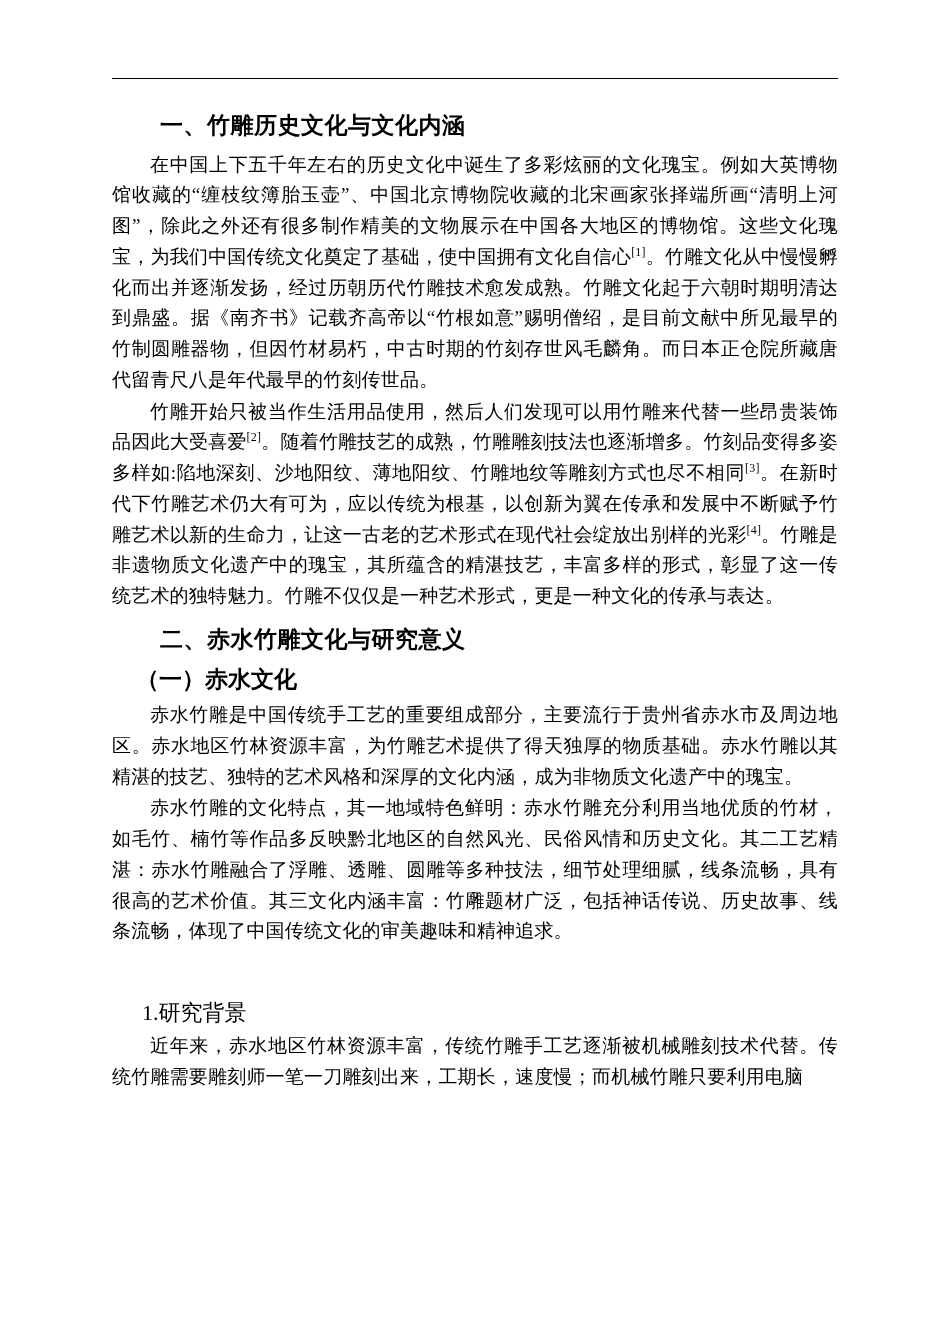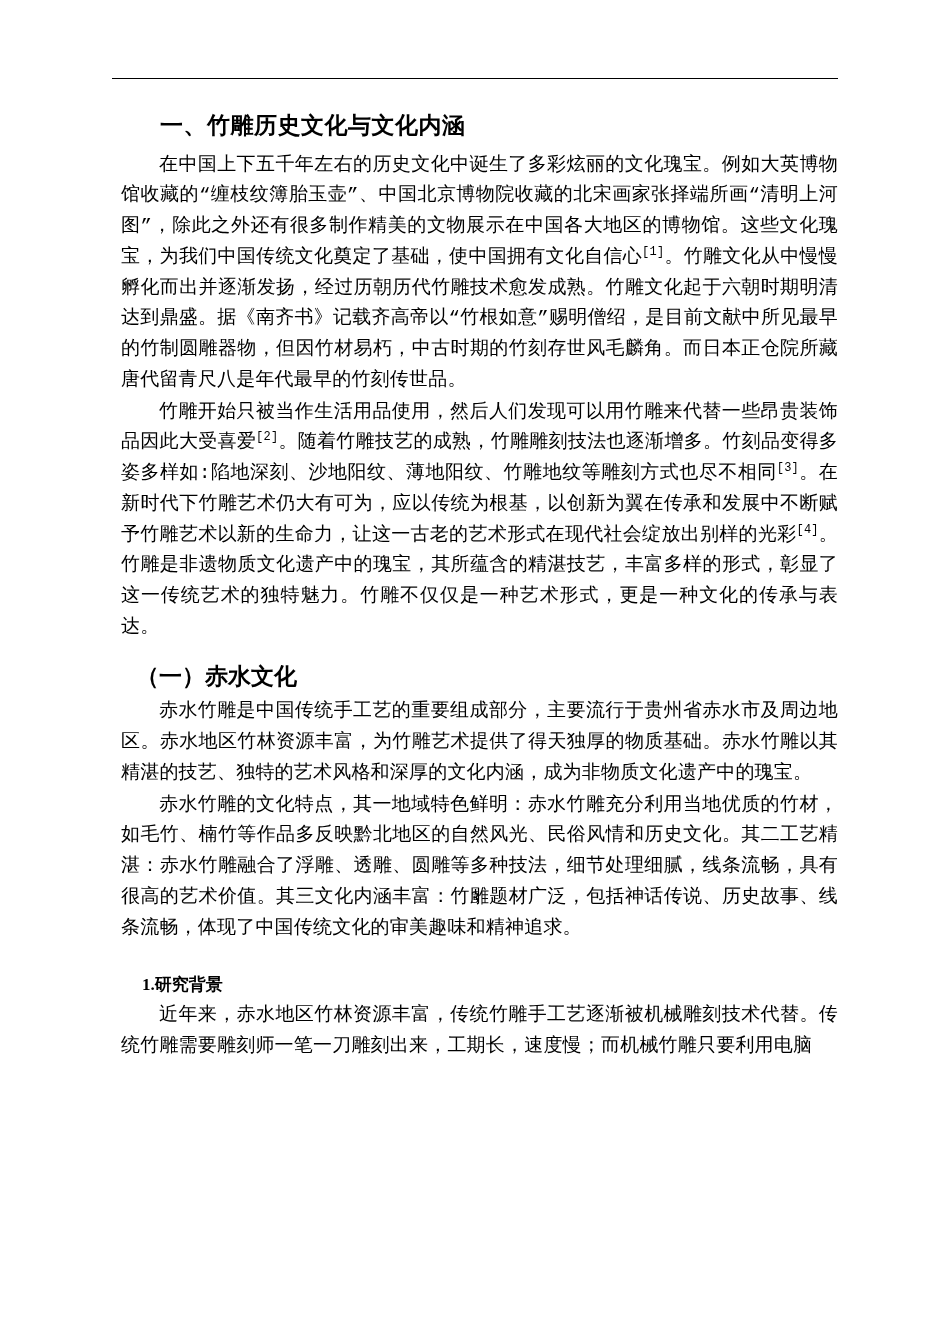--- a/index.html
+++ b/index.html
@@ -39,37 +39,36 @@
   }
   h2.sub-title {
     font-size: 23px;
     font-weight: bold;
     margin: 6px 0 2px 0;
     padding: 0;
     text-indent: 24px;
     line-height: 1.5;
   }
   h3.sub-sub-title {
-    font-size: 17px;
-    font-weight: bold;
-    margin: 0 0 2px 0;
+    font-size: 22px;
+    font-weight: normal;
+    margin: 20px 0 2px 0;
     padding: 0;
     text-indent: 30px;
     line-height: 1.5;
   }
   p.body-text {
     font-size: 19px;
     line-height: 1.62;
-    margin: 0 0 1px 9px;
+    margin: 0 0 1px 0;
     padding: 0;
     text-align: justify;
     text-justify: inter-ideograph;
     text-indent: 38px;
     letter-spacing: 0.2px;
-    font-family: Liberation Mono, monospace;
   }
   .gap-small { height: 10px; }
   .gap-med { height: 18px; }
   sup {
     font-size: 12px;
     vertical-align: super;
     line-height: 0;
   }
   .page-number {
     position: absolute;
@@ -89,20 +88,21 @@
   <div class="header-rule"></div>
 
   <h1 class="section-title">一、竹雕历史文化与文化内涵</h1>
 
   <p class="body-text">在中国上下五千年左右的历史文化中诞生了多彩炫丽的文化瑰宝。例如大英博物馆收藏的“缠枝纹簿胎玉壶”、中国北京博物院收藏的北宋画家张择端所画“清明上河图”，除此之外还有很多制作精美的文物展示在中国各大地区的博物馆。这些文化瑰宝，为我们中国传统文化奠定了基础，使中国拥有文化自信心<sup>[1]</sup>。竹雕文化从中慢慢孵化而出并逐渐发扬，经过历朝历代竹雕技术愈发成熟。竹雕文化起于六朝时期明清达到鼎盛。据《南齐书》记载齐高帝以“竹根如意”赐明僧绍，是目前文献中所见最早的竹制圆雕器物，但因竹材易朽，中古时期的竹刻存世风毛麟角。而日本正仓院所藏唐代留青尺八是年代最早的竹刻传世品。</p>
 
   <p class="body-text">竹雕开始只被当作生活用品使用，然后人们发现可以用竹雕来代替一些昂贵装饰品因此大受喜爱<sup>[2]</sup>。随着竹雕技艺的成熟，竹雕雕刻技法也逐渐增多。竹刻品变得多姿多样如:陷地深刻、沙地阳纹、薄地阳纹、竹雕地纹等雕刻方式也尽不相同<sup>[3]</sup>。在新时代下竹雕艺术仍大有可为，应以传统为根基，以创新为翼在传承和发展中不断赋予竹雕艺术以新的生命力，让这一古老的艺术形式在现代社会绽放出别样的光彩<sup>[4]</sup>。竹雕是非遗物质文化遗产中的瑰宝，其所蕴含的精湛技艺，丰富多样的形式，彰显了这一传统艺术的独特魅力。竹雕不仅仅是一种艺术形式，更是一种文化的传承与表达。</p>
 
   <div class="gap-small"></div>
 
+  <h1 class="section-title">二、赤水竹雕文化与研究意义</h1>
 
   <h2 class="sub-title">（一）赤水文化</h2>
 
   <p class="body-text">赤水竹雕是中国传统手工艺的重要组成部分，主要流行于贵州省赤水市及周边地区。赤水地区竹林资源丰富，为竹雕艺术提供了得天独厚的物质基础。赤水竹雕以其精湛的技艺、独特的艺术风格和深厚的文化内涵，成为非物质文化遗产中的瑰宝。</p>
 
   <p class="body-text">赤水竹雕的文化特点，其一地域特色鲜明：赤水竹雕充分利用当地优质的竹材，如毛竹、楠竹等作品多反映黔北地区的自然风光、民俗风情和历史文化。其二工艺精湛：赤水竹雕融合了浮雕、透雕、圆雕等多种技法，细节处理细腻，线条流畅，具有很高的艺术价值。其三文化内涵丰富：竹雕题材广泛，包括神话传说、历史故事、线条流畅，体现了中国传统文化的审美趣味和精神追求。</p>
 
   <div class="gap-med"></div>
 
 

